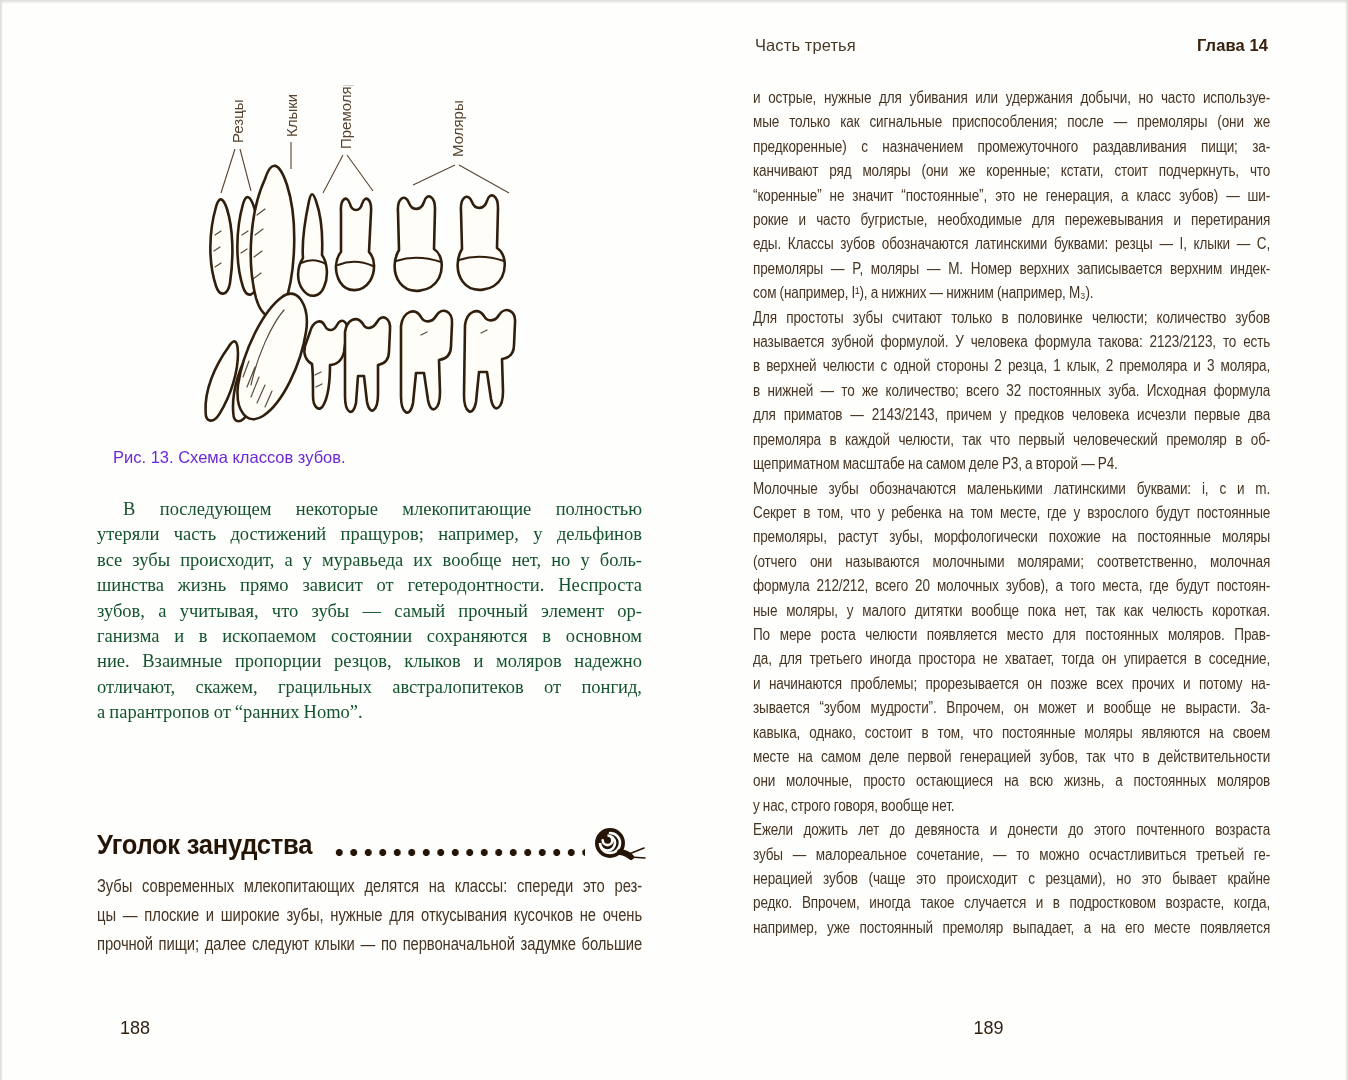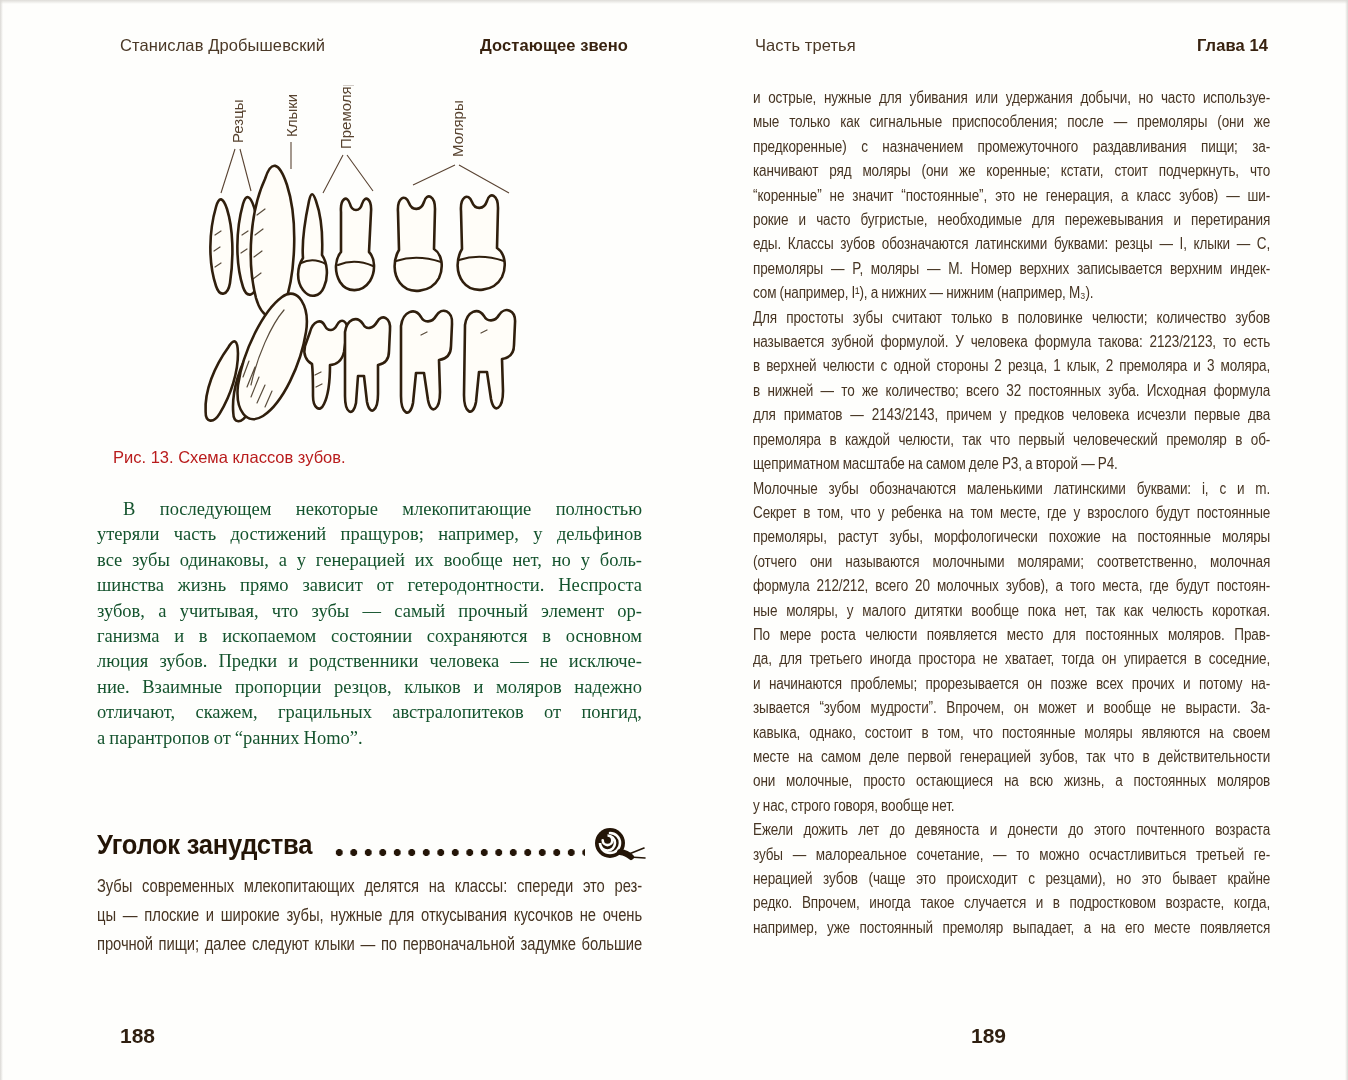--- a/index.html
+++ b/index.html
@@ -14,21 +14,21 @@
 
   
   .runhead{position:absolute;top:36px;display:flex;justify-content:space-between;
     font-size:16.5px;color:#4a3826;letter-spacing:.1px;}
   .runhead .bold{font-weight:bold;color:#38220f;}
   #runhead-left{left:120px;width:508px;}
   #runhead-right{left:755px;width:513px;}
 
   
   #teeth-figure{position:absolute;left:185px;top:85px;}
-  #figure-caption{position:absolute;left:113px;top:448px;font-size:16.5px;color:#b91c1c;}
+  #figure-caption{position:absolute;left:113px;top:448px;font-size:16.5px;color:#6d28d9;}
 
   
   #serif-block{position:absolute;left:97px;top:497px;width:545px;
     font-family:"Liberation Serif","DejaVu Serif",serif;
     font-size:18.5px;line-height:25.4px;color:#14532d;word-spacing:-.5px;}
   #serif-block .tline:first-child{text-indent:26px;}
 
   
   .lines .tline{text-align:justify;text-align-last:justify;}
   .lines:not(.cont) .tline:last-child{text-align-last:left;}
@@ -47,43 +47,39 @@
     font-size:17.5px;line-height:29px;color:#463422;letter-spacing:-.1px;
     transform:scaleX(.845);transform-origin:left top;}
 
   
   #sans-right{position:absolute;left:753px;top:86px;width:612px;
     font-size:16px;line-height:24.4px;color:#463422;
     letter-spacing:-.15px;word-spacing:-.5px;
     transform:scaleX(.845);transform-origin:left top;}
 
   
-  .folio{position:absolute;top:1018px;font-weight:bold;font-size:21px;color:#2f1f10;margin-top:6px;}
+  .folio{position:absolute;top:1018px;font-weight:normal;font-size:18px;color:#2f1f10;}
   #folio-left{left:120px;}
   #folio-right{left:732px;width:513px;text-align:center;}
 
   
   .tooth{fill:#fffdf8;stroke:#301f0d;stroke-width:2.6;stroke-linejoin:round;stroke-linecap:round;}
   .tline-fig{stroke:#5a4433;stroke-width:1.1;fill:none;}
   .crown{fill:none;stroke:#301f0d;stroke-width:2;stroke-linecap:round;}
   .hatch{fill:none;stroke:#301f0d;stroke-width:1.2;opacity:.8;stroke-linecap:round;}
   .flabel{fill:#57422e;font-size:15px;font-family:"Liberation Sans","DejaVu Sans",sans-serif;}
 </style>
 </head>
 <body>
 
 <div id="spread">
   <div class="edge-t"></div>
   <div class="edge-l"></div>
   <div class="edge-r"></div>
 
-  <div class="runhead" id="runhead-left">
-    <span>Станислав Дробышевский</span>
-    <span class="bold">Достающее звено</span>
-  </div>
   <div class="runhead" id="runhead-right">
     <span>Часть третья</span>
     <span class="bold">Глава 14</span>
   </div>
 
   <svg id="teeth-figure" width="420" height="360" viewBox="0 0 420 360">
     <g>
       <text class="flabel" transform="translate(58,58) rotate(-90)">Резцы</text>
       <text class="flabel" transform="translate(112,52) rotate(-90)">Клыки</text>
       <text class="flabel" transform="translate(166,64) rotate(-90)">Премоляры</text>
@@ -119,25 +115,24 @@
       <path class="tooth" d="M216,241 C218,226 230,222 236,232 C239,238 247,238 251,231 C257,221 268,226 267,239 L266,261 C266,270 261,274 254,275 L255,307 C255,325 246,331 243,315 L239,288 L231,288 L228,318 C225,334 216,329 216,311 Z"></path>
       <path class="tooth" d="M280,240 C282,226 293,222 299,231 C302,237 310,237 314,230 C320,221 331,225 330,238 L329,260 C329,269 324,273 317,274 L318,306 C318,324 309,330 306,314 L302,287 L294,287 L291,317 C288,333 279,328 279,310 Z"></path>
       <path class="hatch" d="M130,290 L136,287 M131,302 L137,299 M236,250 L242,247 M296,248 L302,245"></path>
     </g>
   </svg>
   <div id="figure-caption">Рис. 13. Схема классов зубов.</div>
 
   <div id="serif-block" class="lines">
       <div class="tline">В последующем некоторые млекопитающие полностью</div>
       <div class="tline">утеряли часть достижений пращуров; например, у дельфинов</div>
-      <div class="tline">все зубы одинаковы, а у генерацией их вообще нет, но у боль-</div>
+      <div class="tline">все зубы происходит, а у муравьеда их вообще нет, но у боль-</div>
       <div class="tline">шинства жизнь прямо зависит от гетеродонтности. Неспроста</div>
       <div class="tline">зубов, а учитывая, что зубы — самый прочный элемент ор-</div>
       <div class="tline">ганизма и в ископаемом состоянии сохраняются в основном</div>
-      <div class="tline">люция зубов. Предки и родственники человека — не исключе-</div>
       <div class="tline">ние. Взаимные пропорции резцов, клыков и моляров надежно</div>
       <div class="tline">отличают, скажем, грацильных австралопитеков от понгид,</div>
       <div class="tline">а парантропов от “ранних Homo”.</div>
     </div>
 
   <div id="zanud-head">
     <span id="zanud-title">Уголок занудства</span>
     <span id="zanud-dots"></span>
     <svg id="snail" width="56" height="44" viewBox="0 0 56 44">
       <circle cx="19" cy="18" r="15" fill="#241507"></circle>

